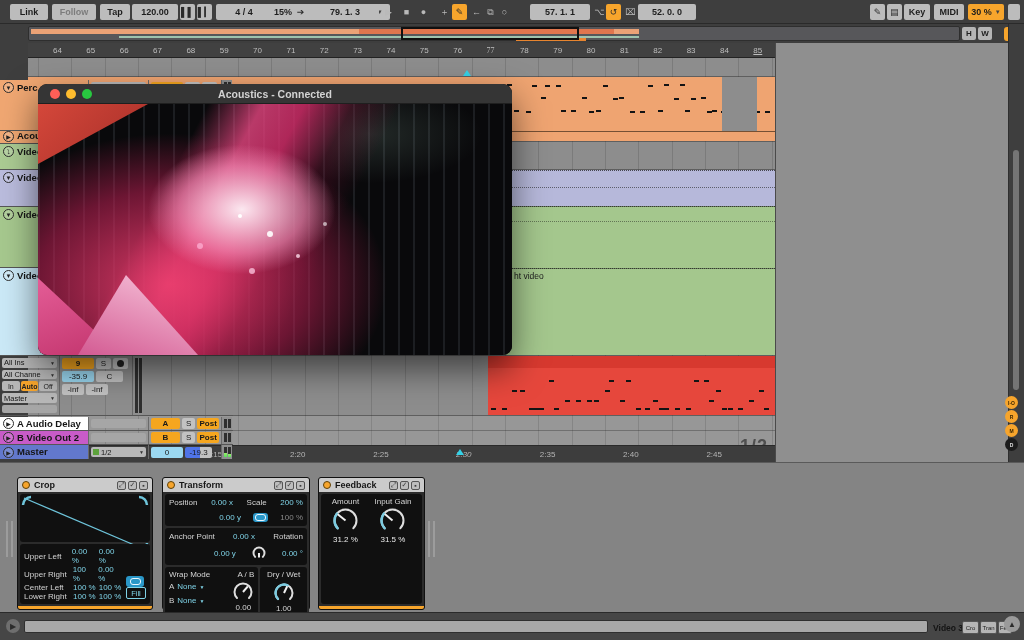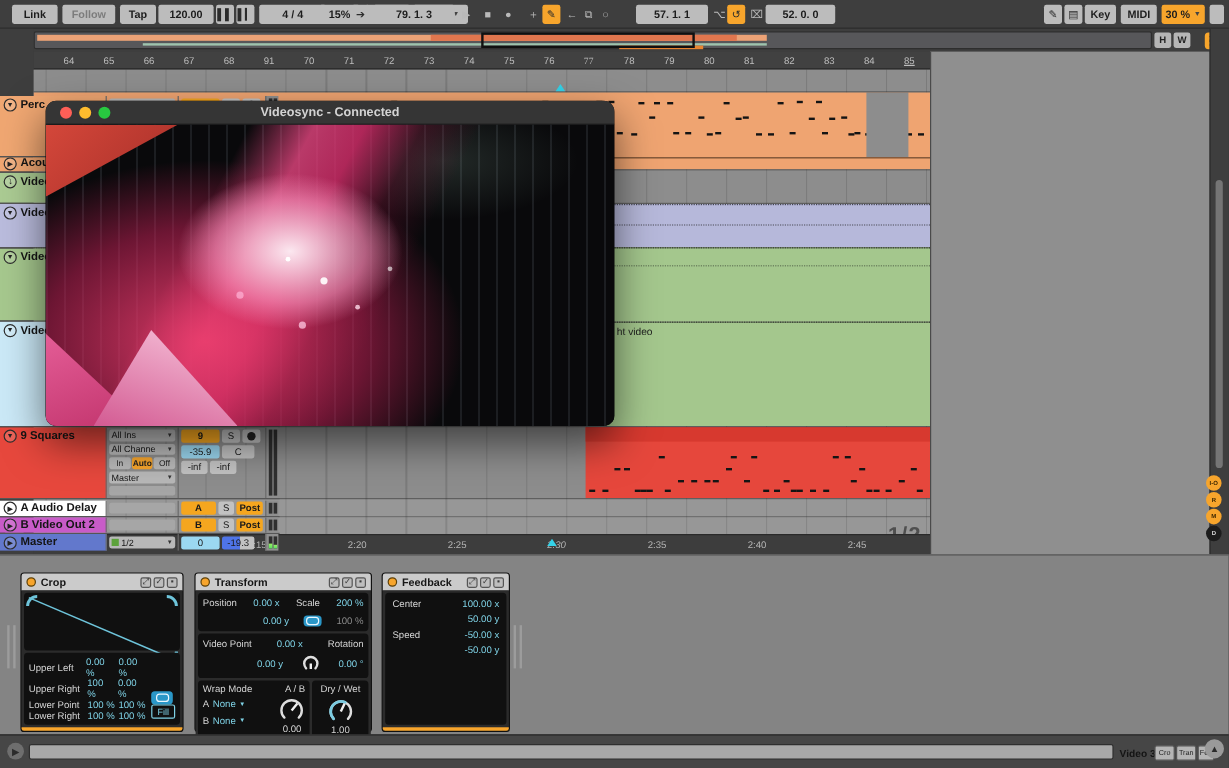--- a/index.html
+++ b/index.html
@@ -186,21 +186,21 @@
   </div>
 <div class="circbtn" style="left:1004px;top:44px;width:15px;height:15px">▍▍▍</div>
 
 <div id="ruler">
     <div id="bar-nums">
       <span style="left: 25px;">64</span>
       <span style="left: 58.35px;">65</span>
       <span style="left: 91.7px;">66</span>
       <span style="left: 125.05px;">67</span>
       <span style="left: 158.4px;">68</span>
-      <span style="left: 191.75px;">91</span>
+      <span style="left: 191.75px;">59</span>
       <span style="left: 225.1px;">70</span>
       <span style="left: 258.45px;">71</span>
       <span style="left: 291.8px;">72</span>
       <span style="left: 325.15px;">73</span>
       <span style="left: 358.5px;">74</span>
       <span style="left: 391.85px;">75</span>
       <span style="left: 425.2px;">76</span>
       <span style="left: 458.55px; font-family: Liberation Serif, serif;">77</span>
       <span style="left: 491.9px;">78</span>
       <span style="left: 525.25px;">79</span>
@@ -617,24 +617,20 @@
         <span class="w send">-inf</span>
       </div>
   </div>
   <div class="meter-cell">
       <div class="meter"></div>
       <div class="meter r"></div>
     </div>
 </div>
 
 <div class="hdr" style="top:356px;height:60px">
-  <div class="name-cell" style="background:#e7483d">
-      <span class="fold">▼</span>
-      <span class="tname">9 Squares</span>
-    </div>
   <div class="route-cell">
     <div class="dd">
         <span>All Ins</span>
         <span class="car">▼</span>
       </div>
     <div class="dd">
         <span>All Channe</span>
         <span class="car">▼</span>
       </div>
     <div class="monrow">
@@ -744,21 +740,21 @@
 <div class="iocirc" style="top:396px">I-O</div>
 <div class="iocirc" style="top:410px">R</div>
 <div class="iocirc" style="top:424px">M</div>
 <div class="iocirc dark" style="top:438px">D</div>
 
 <div id="vwin">
   <div id="vtitle">
     <span class="tl" style="left:12px;background:#ff5f57"></span>
     <span class="tl" style="left:28px;background:#febc2e"></span>
     <span class="tl" style="left:44px;background:#28c840"></span>
-    <span>Videosync - Connected</span>
+    <span>Acoustics - Connected</span>
   </div>
   <div id="vcontent">
     <div class="crystal" style="left:0;top:0;width:110px;height:60px;background:linear-gradient(135deg,#d4473a,#a52e28);clip-path:polygon(0 0,100% 0,0 100%)"></div>
     <div class="crystal" style="left:0;bottom:0;width:150px;height:110px;background:linear-gradient(160deg,#ef6aa4,#b92a62);clip-path:polygon(0 30%,55% 100%,0 100%)"></div>
     <div class="crystal" style="left:40px;bottom:0;width:120px;height:80px;background:linear-gradient(200deg,#f8c7dd,#d35a92);clip-path:polygon(40% 0,100% 100%,0 100%)"></div>
     <div id="bokeh"></div>
   </div>
 </div>
 
 <div id="devpanel">
@@ -790,21 +786,21 @@
               <span class="lbl" style="width:46px">Upper Left</span>
               <span class="cyv">0.00 %</span>
               <span class="cyv">0.00 %</span>
             </div>
           <div class="prow">
               <span class="lbl" style="width:46px">Upper Right</span>
               <span class="cyv">100 %</span>
               <span class="cyv">0.00 %</span>
             </div>
           <div class="prow">
-              <span class="lbl" style="width:46px">Lower Point</span>
+              <span class="lbl" style="width:46px">Center Left</span>
               <span class="cyv">100 %</span>
               <span class="cyv">100 %</span>
             </div>
           <div class="prow">
               <span class="lbl" style="width:46px">Lower Right</span>
               <span class="cyv">100 %</span>
               <span class="cyv">100 %</span>
             </div>
         </div>
         <div style="display:flex;flex-direction:column;justify-content:flex-end;padding:2px 0">
@@ -836,21 +832,21 @@
         </div>
         <div class="prow" style="justify-content:space-between;margin-top:6px">
           <span style="width:38px"></span>
           <span class="cyv">0.00 y</span>
           <span class="linkbtn" style="width:15px;height:9px"></span>
           <span class="gryv">100 %</span>
         </div>
       </div>
       <div class="dsec" style="flex:1;padding:4px">
         <div class="prow" style="justify-content:space-between">
-          <span class="lbl">Video Point</span>
+          <span class="lbl">Anchor Point</span>
           <span class="cyv">0.00 x</span>
           <span class="lbl">Rotation</span>
         </div>
         <div class="prow" style="justify-content:space-between;margin-top:4px">
           <span style="width:30px"></span>
           <span class="cyv">0.00 y</span>
           <span class="knob" style="width:16px;height:16px"><svg width="16" height="16">
                 <path d="M4.1 11.9 A5.5 5.5 0 1 1 11.9 11.9" stroke="#dedede" stroke-width="2" fill="none" stroke-linecap="round"></path>
                 <line x1="8" y1="8" x2="8.0" y2="12.5" stroke="#f0f0f0" stroke-width="2"></line>
               </svg></span>
@@ -903,35 +899,39 @@
     <div class="dhead">
       <span class="led"></span>
       <span class="dtitle">Feedback</span>
       <span class="dicos">
           <i>⤢</i>
           <i>✓</i>
           <i>▪</i>
         </span>
     </div>
     <div class="dbody">
-      <div class="dsec" style="flex:1;padding:5px 6px">
-        <div class="prow" style="justify-content:space-between">
-            <span class="lbl">Center</span>
-            <span class="cyv">100.00 x</span>
-          </div>
-        <div class="prow" style="justify-content:flex-end;margin-top:3px">
-            <span class="cyv">50.00 y</span>
-          </div>
-        <div class="prow" style="justify-content:space-between;margin-top:5px">
-            <span class="lbl">Speed</span>
-            <span class="cyv">-50.00 x</span>
-          </div>
-        <div class="prow" style="justify-content:flex-end;margin-top:3px">
-            <span class="cyv">-50.00 y</span>
-          </div>
+      <div class="dsec" style="flex:1;padding:3px;display:flex;justify-content:space-around">
+        <div style="display:flex;flex-direction:column;align-items:center;gap:1px">
+          <span class="lbl">Amount</span>
+          <span class="knob" style="width:27px;height:27px"><svg width="27" height="27">
+                <path d="M5.7 21.3 A11 11 0 1 1 21.3 21.3" stroke="#dedede" stroke-width="2" fill="none" stroke-linecap="round"></path>
+                <path d="M5.7 21.3 A11 11 0 0 1 5.0 6.6" stroke="#7bcbe0" stroke-width="2.4" fill="none" stroke-linecap="round"></path>
+                <line x1="13.5" y1="13.5" x2="5.7" y2="7.2" stroke="#f0f0f0" stroke-width="2"></line>
+              </svg></span>
+          <span class="cyv" style="color:#e8e8e8">31.2 %</span>
+        </div>
+        <div style="display:flex;flex-direction:column;align-items:center;gap:1px">
+          <span class="lbl">Input Gain</span>
+          <span class="knob" style="width:27px;height:27px"><svg width="27" height="27">
+                <path d="M5.7 21.3 A11 11 0 1 1 21.3 21.3" stroke="#dedede" stroke-width="2" fill="none" stroke-linecap="round"></path>
+                <path d="M5.7 21.3 A11 11 0 0 1 5.1 6.4" stroke="#7bcbe0" stroke-width="2.4" fill="none" stroke-linecap="round"></path>
+                <line x1="13.5" y1="13.5" x2="5.8" y2="7.1" stroke="#f0f0f0" stroke-width="2"></line>
+              </svg></span>
+          <span class="cyv" style="color:#e8e8e8">31.5 %</span>
+        </div>
       </div>
     </div>
     <div class="dfoot"></div>
   </div>
 
 </div>
 
 <div id="statusbar">
   <div class="circbtn" style="left:6px;top:6px;width:14px;height:14px">▶</div>
   <div id="hscroll"></div>

